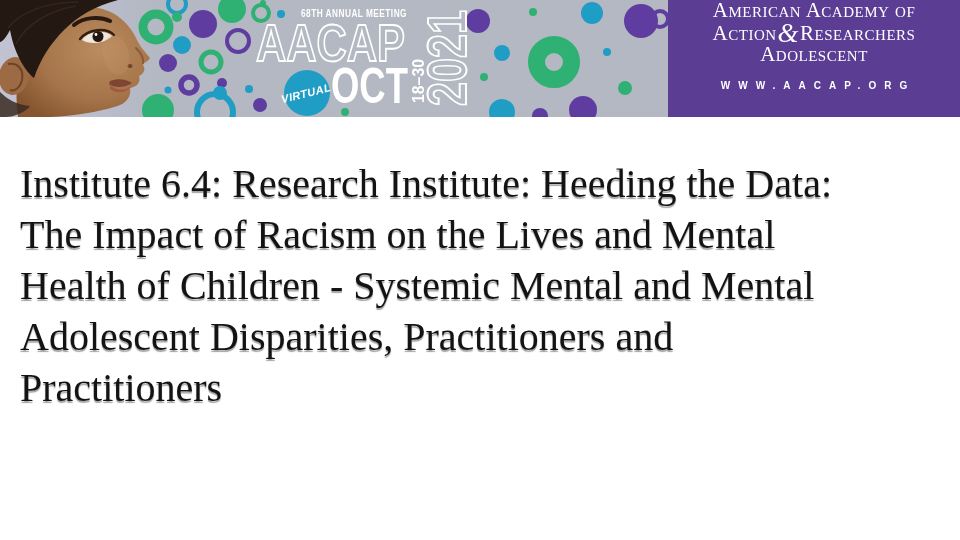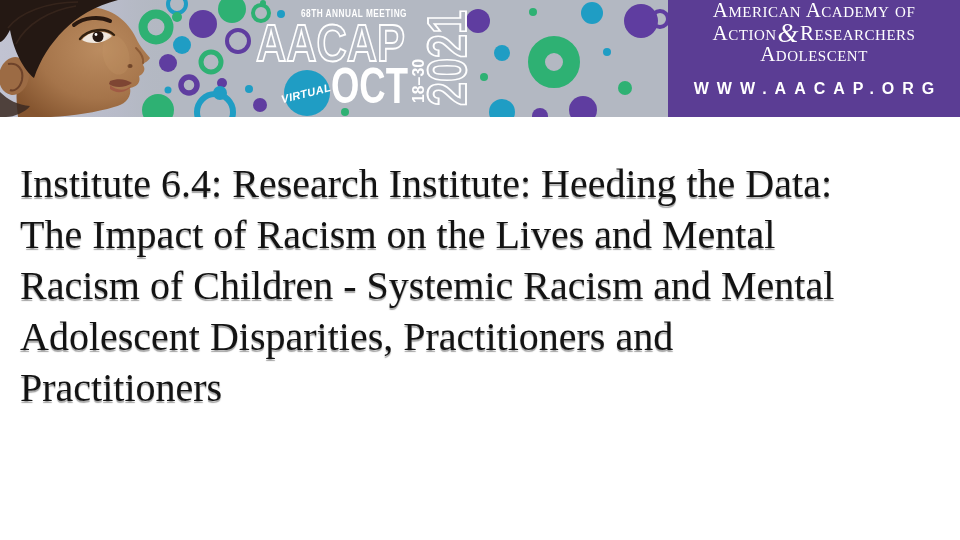--- a/index.html
+++ b/index.html
@@ -30,21 +30,21 @@
     color:#fff;text-align:center;
     font-family:"Liberation Serif",serif;
   }
   .org-line{font-variant:small-caps;font-size:21px;line-height:21px;letter-spacing:.5px;}
   .amp{
     display:inline-block;font-style:italic;font-variant:normal;font-size:27px;
     line-height:20px;margin:0 1px;position:relative;top:2px;
   }
   .org-url{
     margin-top:15px;font-family:"Liberation Sans",sans-serif;font-weight:bold;
-    font-size:16px;letter-spacing:8px;padding-left:8px;color:#fff;
+    font-size:10px;letter-spacing:8px;padding-left:8px;color:#fff;
   }
   
   .title-wrap{
     position:absolute;top:158px;left:20px;right:20px;text-align:left;
     color:var(--title-color);font-family:"Liberation Serif",serif;
     text-shadow:0 2px 1px rgba(90,90,90,.55);
   }
   .title-line{font-size:40px;line-height:51px;white-space:nowrap;}
 </style>
 </head>
@@ -160,18 +160,18 @@
       <div class="org-line">American Academy of</div>
       <div class="org-line"><span>Action</span><span class="amp">&amp;</span><span>Researchers</span></div>
       <div class="org-line">Adolescent</div>
       <div class="org-url">WWW.AACAP.ORG</div>
     </div>
   </header>
 
   <main class="title-wrap">
     <div class="title-line">Institute 6.4: Research Institute: Heeding the Data:</div>
     <div class="title-line">The Impact of Racism on the Lives and Mental</div>
-    <div class="title-line">Racism of Children - Systemic Racism and Mental</div>
+    <div class="title-line">Health of Children - Systemic Mental and Mental</div>
     <div class="title-line">Adolescent Disparities, Practitioners and</div>
     <div class="title-line">Practitioners</div>
   </main>
 
 </div>
 
 </body></html>

